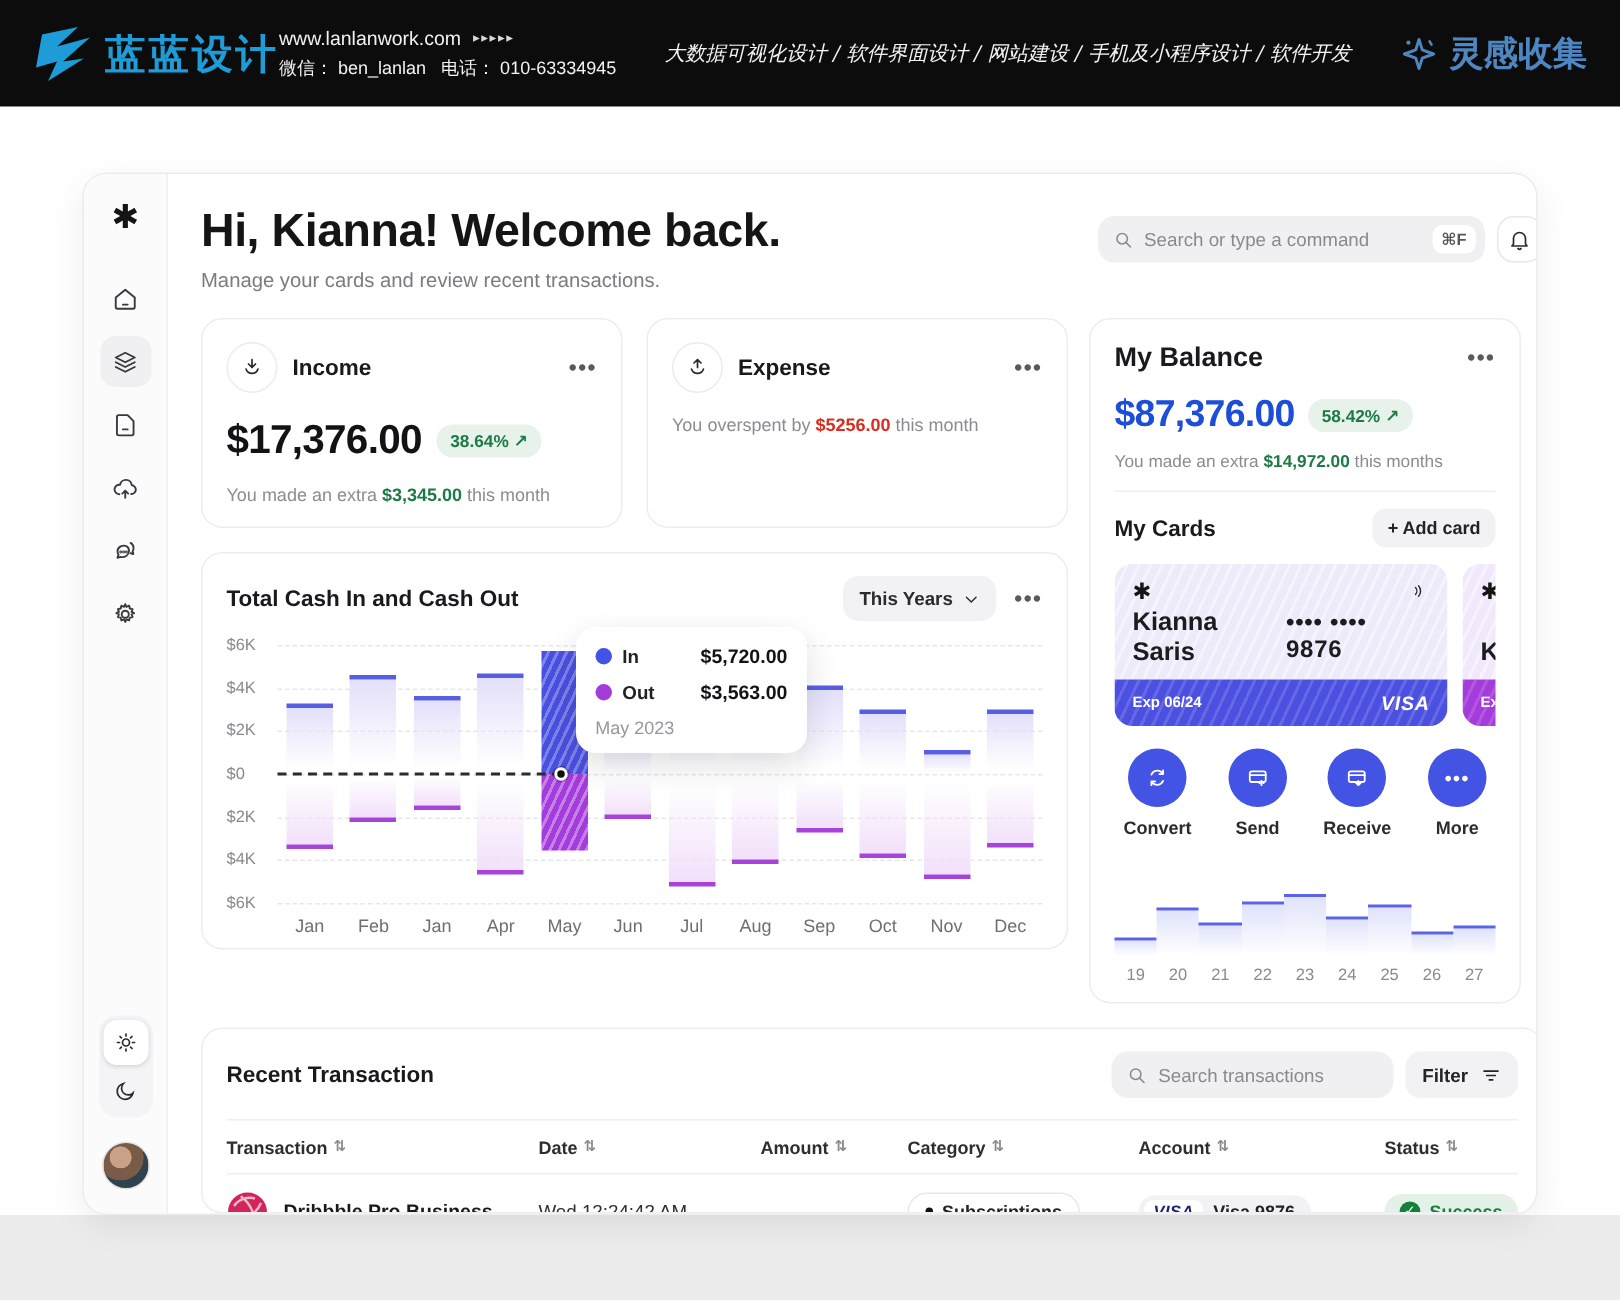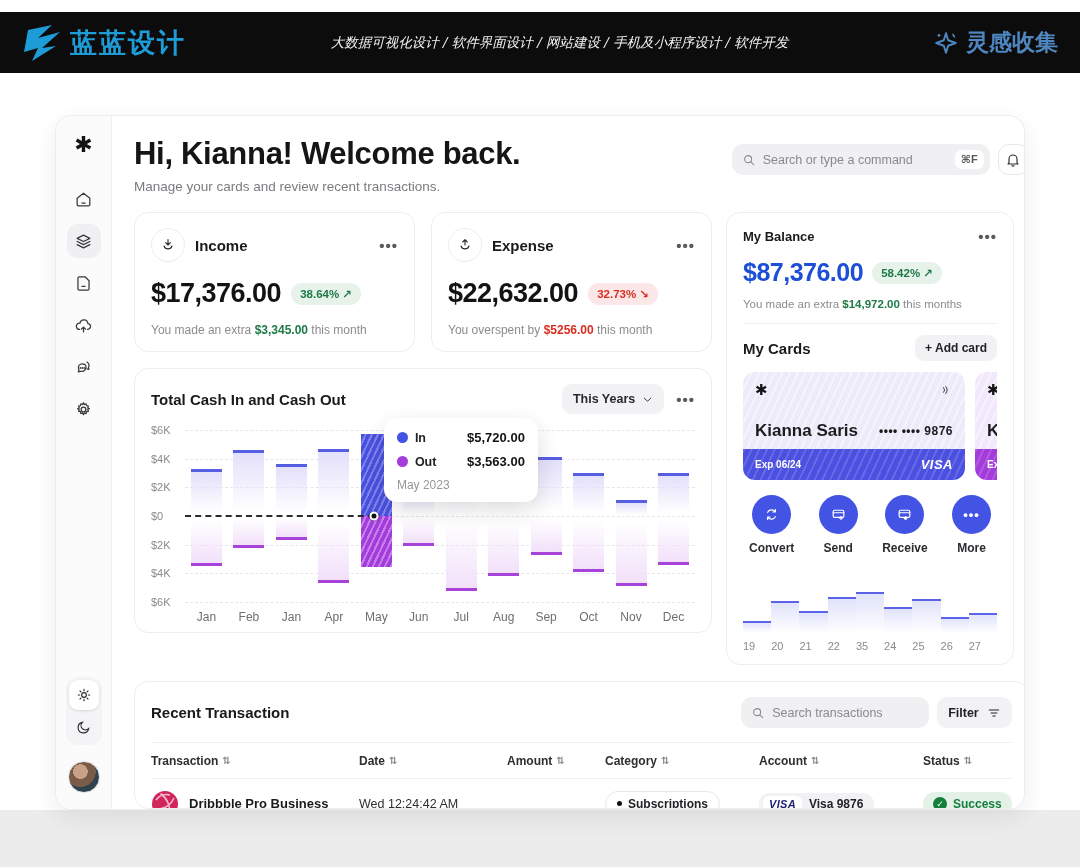--- a/index.html
+++ b/index.html
@@ -1,20 +1,20 @@
 <!DOCTYPE html>
 <html><head>
 <meta charset="utf-8">
 <style>
   * { margin:0; padding:0; box-sizing:border-box; }
   html,body { width:1080px; height:867px; }
   body { font-family:"Liberation Sans","DejaVu Sans",sans-serif; background:#ffffff; position:relative; overflow:hidden; }
 
   
-  .banner { height:61px; background:#0c0c0c; display:flex; align-items:center; padding:0 22px; position:relative; z-index:2;margin-top:12px; }
+  .banner { height:71px; background:#0c0c0c; display:flex; align-items:center; padding:0 22px; position:relative; z-index:2; }
   .brand-wrap { display:flex; align-items:center; gap:8px; }
   .brand-mark { width:40px; height:38px; }
   .brand-name { font-size:27px; font-weight:bold; color:#1e9cd7; letter-spacing:2px; white-space:nowrap; }
   .contact { display:flex; flex-direction:column; gap:3px; color:#f2f2f2; font-size:12px; line-height:1.3; white-space:nowrap; }
   .contact .row1 { display:flex; align-items:center; gap:8px; font-size:13px; }
   .contact .arrows { color:#d8d8d8; font-size:9px; letter-spacing:1px; }
   .services { flex:1; text-align:center; color:#f3f3f3; font-size:13.5px; font-style:italic; font-family:"DejaVu Serif","Liberation Serif",serif; white-space:nowrap; }
   .collection { display:flex; align-items:center; gap:7px; color:#4e86c0; font-weight:bold; font-size:23px; white-space:nowrap; }
   .collection svg { width:26px; height:26px; }
 
@@ -98,56 +98,56 @@
   .tooltip { position:absolute; left:39%; top:-12px; width:154px; background:#fff; border-radius:13px; box-shadow:0 8px 22px rgba(25,25,40,.14); padding:12px 13px 10px; z-index:3; }
   .tip-row { display:flex; align-items:center; gap:7px; margin-bottom:9px; }
   .tip-dot { width:11px; height:11px; border-radius:50%; }
   .tip-label { font-size:12.5px; font-weight:600; color:#222; flex:1; }
   .tip-val { font-size:13px; font-weight:700; color:#131315; }
   .tip-date { font-size:12px; color:#97979b; margin-top:2px; }
 
   
   .balance-card { grid-row:span 2; padding:15px 16px 12px; display:flex; flex-direction:column; }
   .bal-head { display:flex; align-items:center; }
-  .bal-title { font-size:13px; font-weight:700; color:#1a1a1c; flex:1; }
+  .bal-title { font-size:18px; font-weight:700; color:#1a1a1c; flex:1; }
   .bal-amount-row { display:flex; align-items:center; gap:9px; margin-top:13px; }
   .bal-amount { font-size:25px; font-weight:800; color:#1d4ed8; letter-spacing:-.5px; }
   .bal-caption { font-size:11.5px; color:#8c8c90; margin-top:11px; }
   .divider { border-top:1px solid #f0f0f2; margin:13px 0 11px; }
   .mycards-row { display:flex; align-items:center; justify-content:space-between; }
   .mycards-title { font-size:15px; font-weight:700; color:#1a1a1c; }
   .addcard { background:#f2f2f4; border-radius:9px; padding:6px 10px; font-size:12px; font-weight:600; color:#232327; cursor:pointer; }
 
   .cards-strip { display:flex; gap:10px; margin-top:11px; overflow:hidden; }
   .ccard { flex:0 0 222px; width:222px; border-radius:12px; overflow:hidden; }
   .cc-top { height:77px; padding:9px 12px 8px; display:flex; flex-direction:column; background:#edeafa; background-image:repeating-linear-gradient(115deg, rgba(255,255,255,.45) 0 2px, rgba(255,255,255,0) 2px 7px); }
   .ccard.c2 .cc-top { background-color:#f1e9fb; }
   .cc-r1 { display:flex; justify-content:space-between; align-items:center; }
   .cc-ast { font-size:15px; color:#141414; }
   .cc-r1 svg { width:14px; height:14px; stroke:#2a2a2e; fill:none; stroke-width:1.6; stroke-linecap:round; }
   .cc-r2 { margin-top:auto; display:flex; justify-content:space-between; align-items:center; }
   .cc-name { font-size:17px; font-weight:600; color:#1c1c1e; }
-  .cc-num { font-size:12px; font-weight:800; color:#1c1c1e; letter-spacing:.5px; }
+  .cc-num { font-size:16px; font-weight:800; color:#1c1c1e; letter-spacing:.5px; }
   .cc-bottom { height:31px; display:flex; justify-content:space-between; align-items:center; padding:0 12px; background-color:#4b50e0; background-image:repeating-linear-gradient(115deg, rgba(255,255,255,.14) 0 2px, rgba(255,255,255,0) 2px 7px); }
   .ccard.c2 .cc-bottom { background-color:#a43bdb; }
   .cc-exp { font-size:10px; color:#fff; font-weight:600; }
   .cc-visa { font-size:13px; color:#fff; font-weight:800; font-style:italic; letter-spacing:.5px; }
 
   .actions { display:flex; justify-content:space-between; padding:0 6px; margin-top:15px; }
   .action { display:flex; flex-direction:column; align-items:center; gap:7px; cursor:pointer; }
   .act-circle { width:39px; height:39px; border-radius:50%; background:#4353e3; display:flex; align-items:center; justify-content:center; color:#fff; }
   .act-circle svg { width:17px; height:17px; stroke:#fff; fill:none; stroke-width:1.7; stroke-linecap:round; stroke-linejoin:round; }
   .act-circle .more-glyph { color:#fff; font-size:13px; letter-spacing:1px; font-weight:800; }
   .act-label { font-size:12px; font-weight:600; color:#2c2c30; }
 
   .mini { display:flex; align-items:flex-end; height:62px; margin-top:16px; }
   .mini .mcol { flex:1; position:relative; height:100%; }
   .mini .mbar { position:absolute; bottom:0; left:0; right:0; border-top:2px solid #5b63e8; background:linear-gradient(to bottom, #e0e3fb 0%, rgba(255,255,255,0) 100%); }
   .mini-x { display:flex; margin-top:7px; }
-  .mini-x span { flex:1; font-size:11px; color:#8a8a8e; }
+  .mini-x span { flex:1; text-align:center; font-size:11px; color:#8a8a8e; }
 
   
   .tx-card { margin-top:16px; padding:15px 16px 0; flex:1; overflow:hidden; }
   .tx-head { display:flex; align-items:center; }
   .tx-title { font-size:15px; font-weight:700; color:#1a1a1c; flex:1; }
   .tx-search { width:188px; height:31px; }
   .filter-pill { background:#f2f2f4; border-radius:10px; height:31px; display:flex; align-items:center; gap:8px; padding:0 11px; font-size:12.5px; font-weight:600; color:#232327; margin-left:8px; cursor:pointer; }
   .filter-pill svg { width:14px; height:14px; stroke:#232327; fill:none; stroke-width:1.8; stroke-linecap:round; }
 
   .tx-grid { display:grid; grid-template-columns:208px 148px 98px 154px 164px 1fr; align-items:center; }
@@ -171,20 +171,30 @@
 </head>
 <body>
 
 <div class="banner">
   <div class="brand-wrap">
     <svg class="brand-mark" viewBox="0 0 40 38">
       <path d="M6 6 L30 1 L16 14 L38 8 L20 24 L34 22 L10 37 L16 24 L2 28 Z" fill="#1e9cd7"></path>
     </svg>
     <span class="brand-name">蓝蓝设计</span>
   </div>
+  <div class="contact">
+    <div class="row1">
+      <span>www.lanlanwork.com</span>
+      <span class="arrows">▸▸▸▸▸</span>
+    </div>
+    <div class="row2">
+      <span>微信： ben_lanlan</span>&nbsp;&nbsp;
+      <span>电话： 010-63334945</span>
+    </div>
+  </div>
   <div class="services">大数据可视化设计 / 软件界面设计 / 网站建设 / 手机及小程序设计 / 软件开发</div>
   <div class="collection">
     <svg viewBox="0 0 24 24">
       <path d="M12 3 L14 9.5 L21 12 L14 14.5 L12 21 L10 14.5 L3 12 L10 9.5 Z" fill="none" stroke="#4e86c0" stroke-width="1.8" stroke-linejoin="round"></path>
       <circle cx="5.5" cy="5" r="1.3" fill="#4e86c0"></circle>
       <path d="M18.5 4.2 l1.2 2" stroke="#4e86c0" stroke-width="1.6" stroke-linecap="round"></path>
     </svg>
     <span>灵感收集</span>
   </div>
 </div>
@@ -304,24 +314,20 @@
           <div class="card stat">
             <div class="stat-head">
               <div class="stat-icon">
                 <svg viewBox="0 0 24 24">
                     <path d="M12 12 V4 m-3.5 3.5 L12 4 l3.5 3.5"></path>
                     <path d="M6 13.5 a6.3 6.3 0 0 0 12 0"></path>
                   </svg>
               </div>
               <span class="stat-title">Expense</span>
               <span class="dots">•••</span>
-            </div>
-            <div class="amount-row">
-              <span class="amount">$22,632.00</span>
-              <span class="badge down">32.73% ↘</span>
             </div>
             <div class="caption"><span>You overspent by </span><b class="red">$5256.00</b><span> this month</span></div>
           </div>
         </div>
 
         <div class="card chart-card">
           <div class="chart-head">
             <span class="chart-title">Total Cash In and Cash Out</span>
             <div class="select-pill">
               <span>This Years</span>
@@ -555,21 +561,21 @@
             </div>
             <div class="mcol">
               <div class="mbar" style="height: 20.3px;"></div>
             </div>
           </div>
         <div class="mini-x" id="mini-x">
             <span>19</span>
             <span>20</span>
             <span>21</span>
             <span>22</span>
-            <span>35</span>
+            <span>23</span>
             <span>24</span>
             <span>25</span>
             <span>26</span>
             <span>27</span>
           </div>
       </div>
     </div>
 
     <div class="card tx-card">
       <div class="tx-head">

